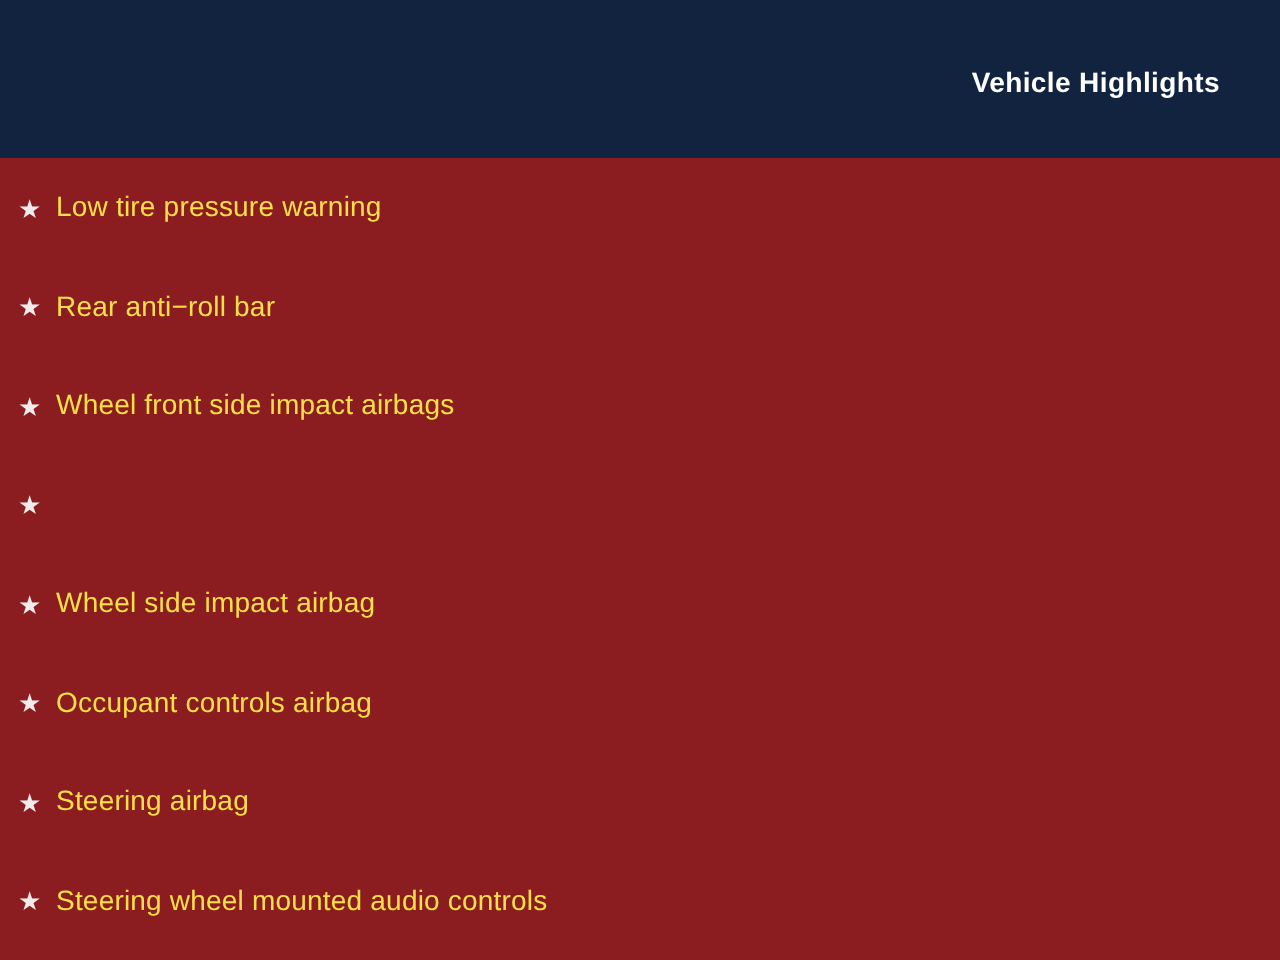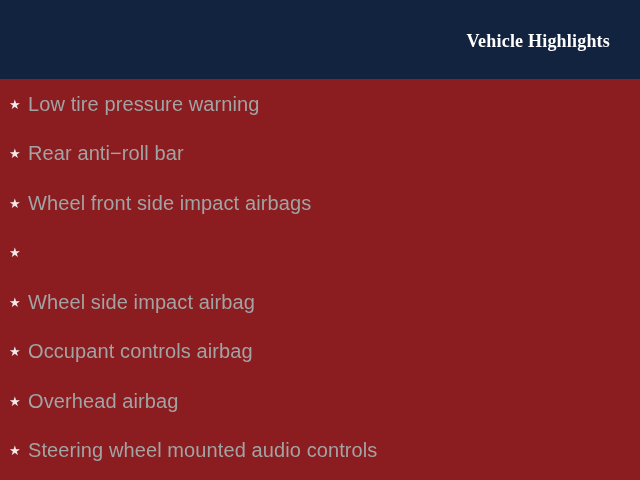--- a/index.html
+++ b/index.html
@@ -33,27 +33,26 @@
     height: 79px;
     background: #12233f;
     display: flex;
     align-items: center;
     justify-content: flex-end;
     box-sizing: border-box;
     padding: 0 30px 0 0;
   }
   .header-title {
     color: #ffffff;
-    font-size: 18px;
+    font-size: 14px;
     font-weight: bold;
     letter-spacing: 0.2px;
     line-height: 1;
     white-space: nowrap;
     margin-top: 2px;
-    font-family: Liberation Serif, serif;
   }
 
   
   .body-area {
     position: absolute;
     left: 0;
     top: 79px;
     width: 640px;
     height: 401px;
     background: #8b1c20;
@@ -84,22 +83,22 @@
     font-size: 13px;
     line-height: 1;
     width: 19px;
     flex: 0 0 19px;
     display: inline-block;
     text-align: left;
     margin-top: 1px;
   }
 
   .item-label {
-    color: #a3a3a3;
-    font-size: 20px;
+    color: #fde047;
+    font-size: 14px;
     line-height: 1.1;
     white-space: nowrap;
     letter-spacing: 0.1px;
   }
 </style>
 </head>
 <body>
 
 <div class="slide">
 
@@ -134,21 +133,21 @@
         <span class="item-label">Wheel side impact airbag</span>
       </li>
 
       <li class="highlight-item">
         <span class="bullet-star">★</span>
         <span class="item-label">Occupant controls airbag</span>
       </li>
 
       <li class="highlight-item">
         <span class="bullet-star">★</span>
-        <span class="item-label">Overhead airbag</span>
+        <span class="item-label">Steering airbag</span>
       </li>
 
       <li class="highlight-item">
         <span class="bullet-star">★</span>
         <span class="item-label">Steering wheel mounted audio controls</span>
       </li>
 
     </ul>
   </div>
 

